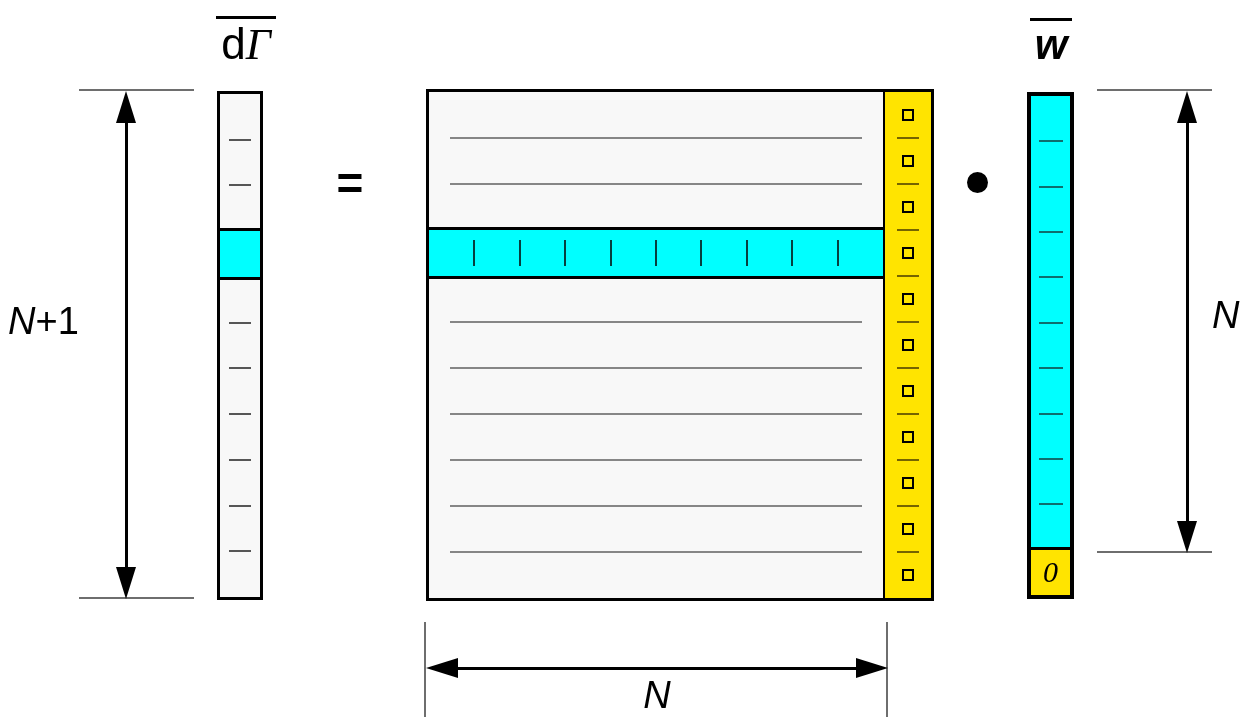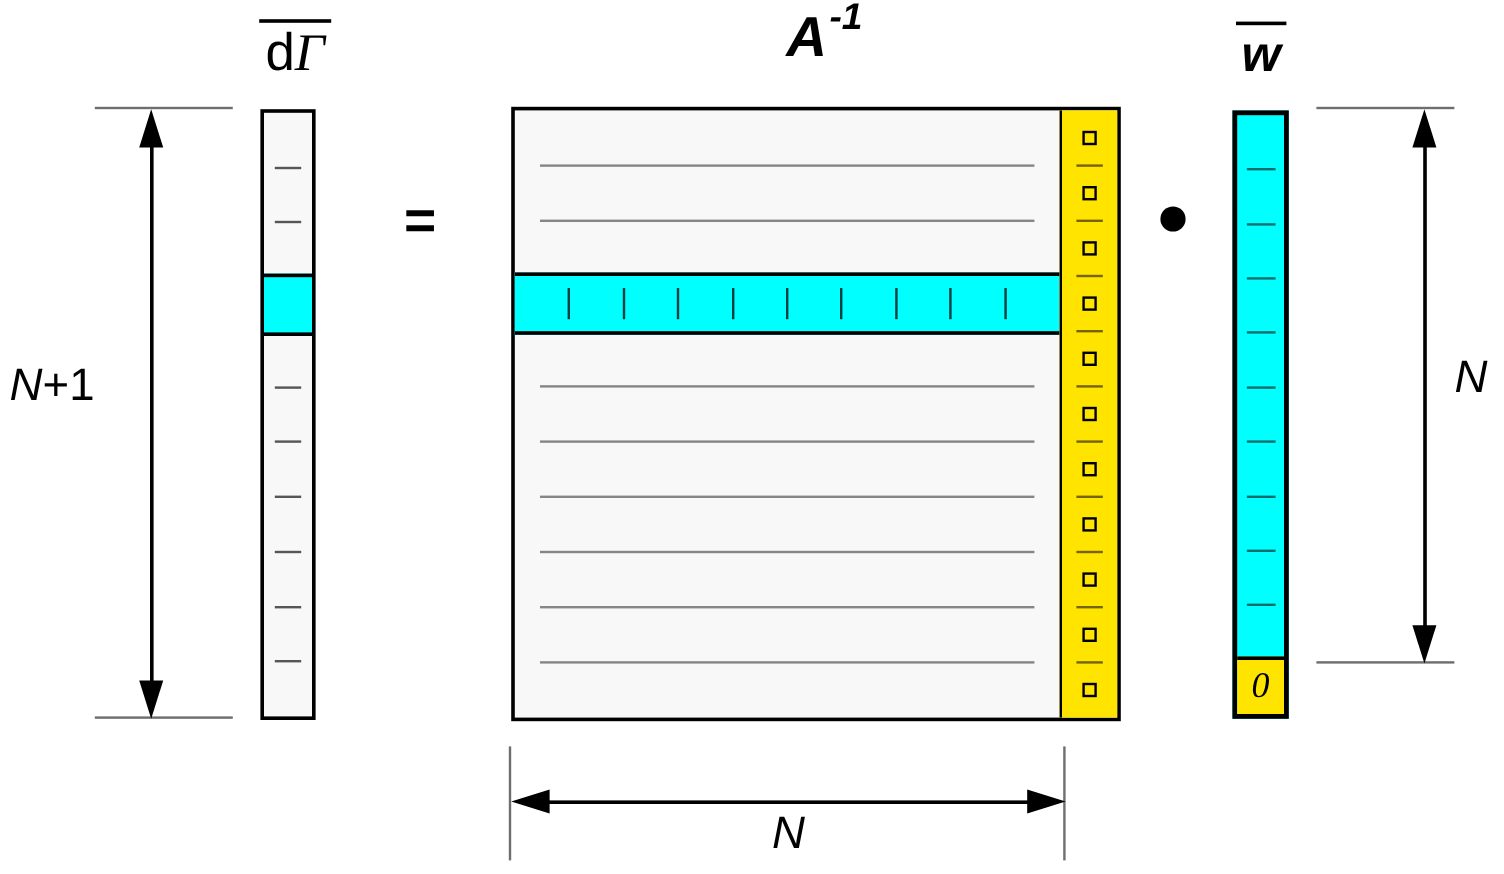--- a/index.html
+++ b/index.html
@@ -60,23 +60,20 @@
 </style>
 </head>
 <body>
 
 <div class="canvas">
 
   <div class="lbl dgamma">
     <span class="overlined"><span>d</span><span class="gamma-part">Γ</span></span>
   </div>
 
-  <div class="lbl ainv">
-    <span>A</span><sup class="a-sup">-1</sup>
-  </div>
 
   <div class="lbl wbar">
     <span class="overlined">w</span>
   </div>
 
   <div class="equals">=</div>
   <div class="dot"></div>
 
   <div class="tick-h" style="left:79px;top:89px;"></div>
   <div class="tick-h" style="left:79px;top:597px;"></div>

